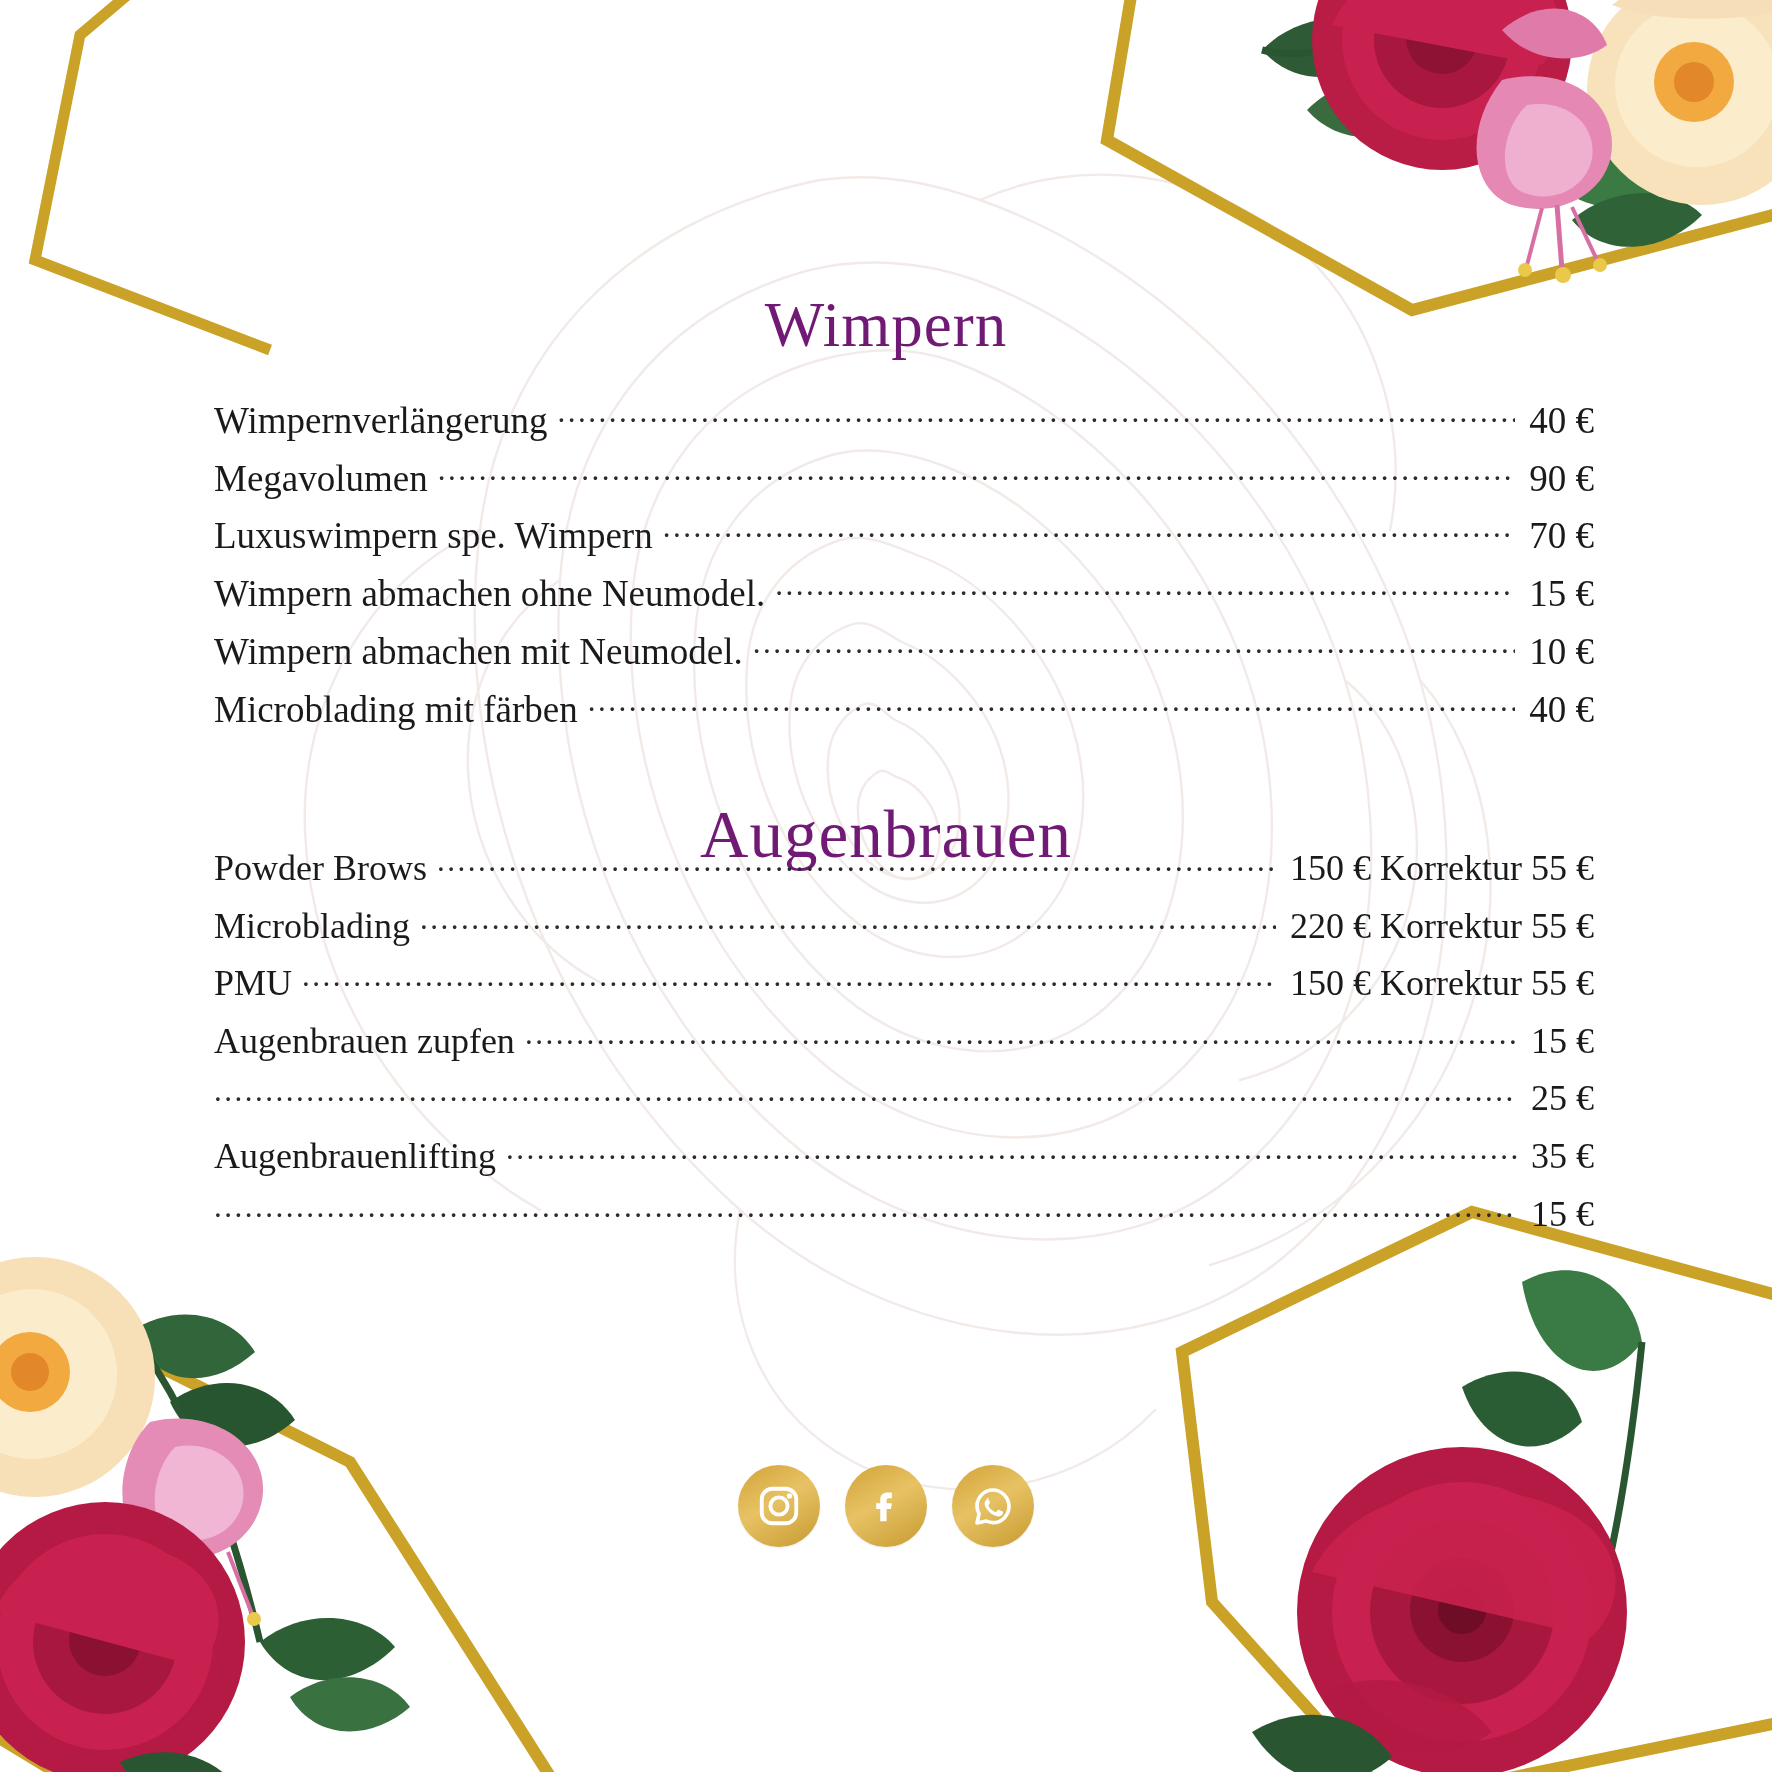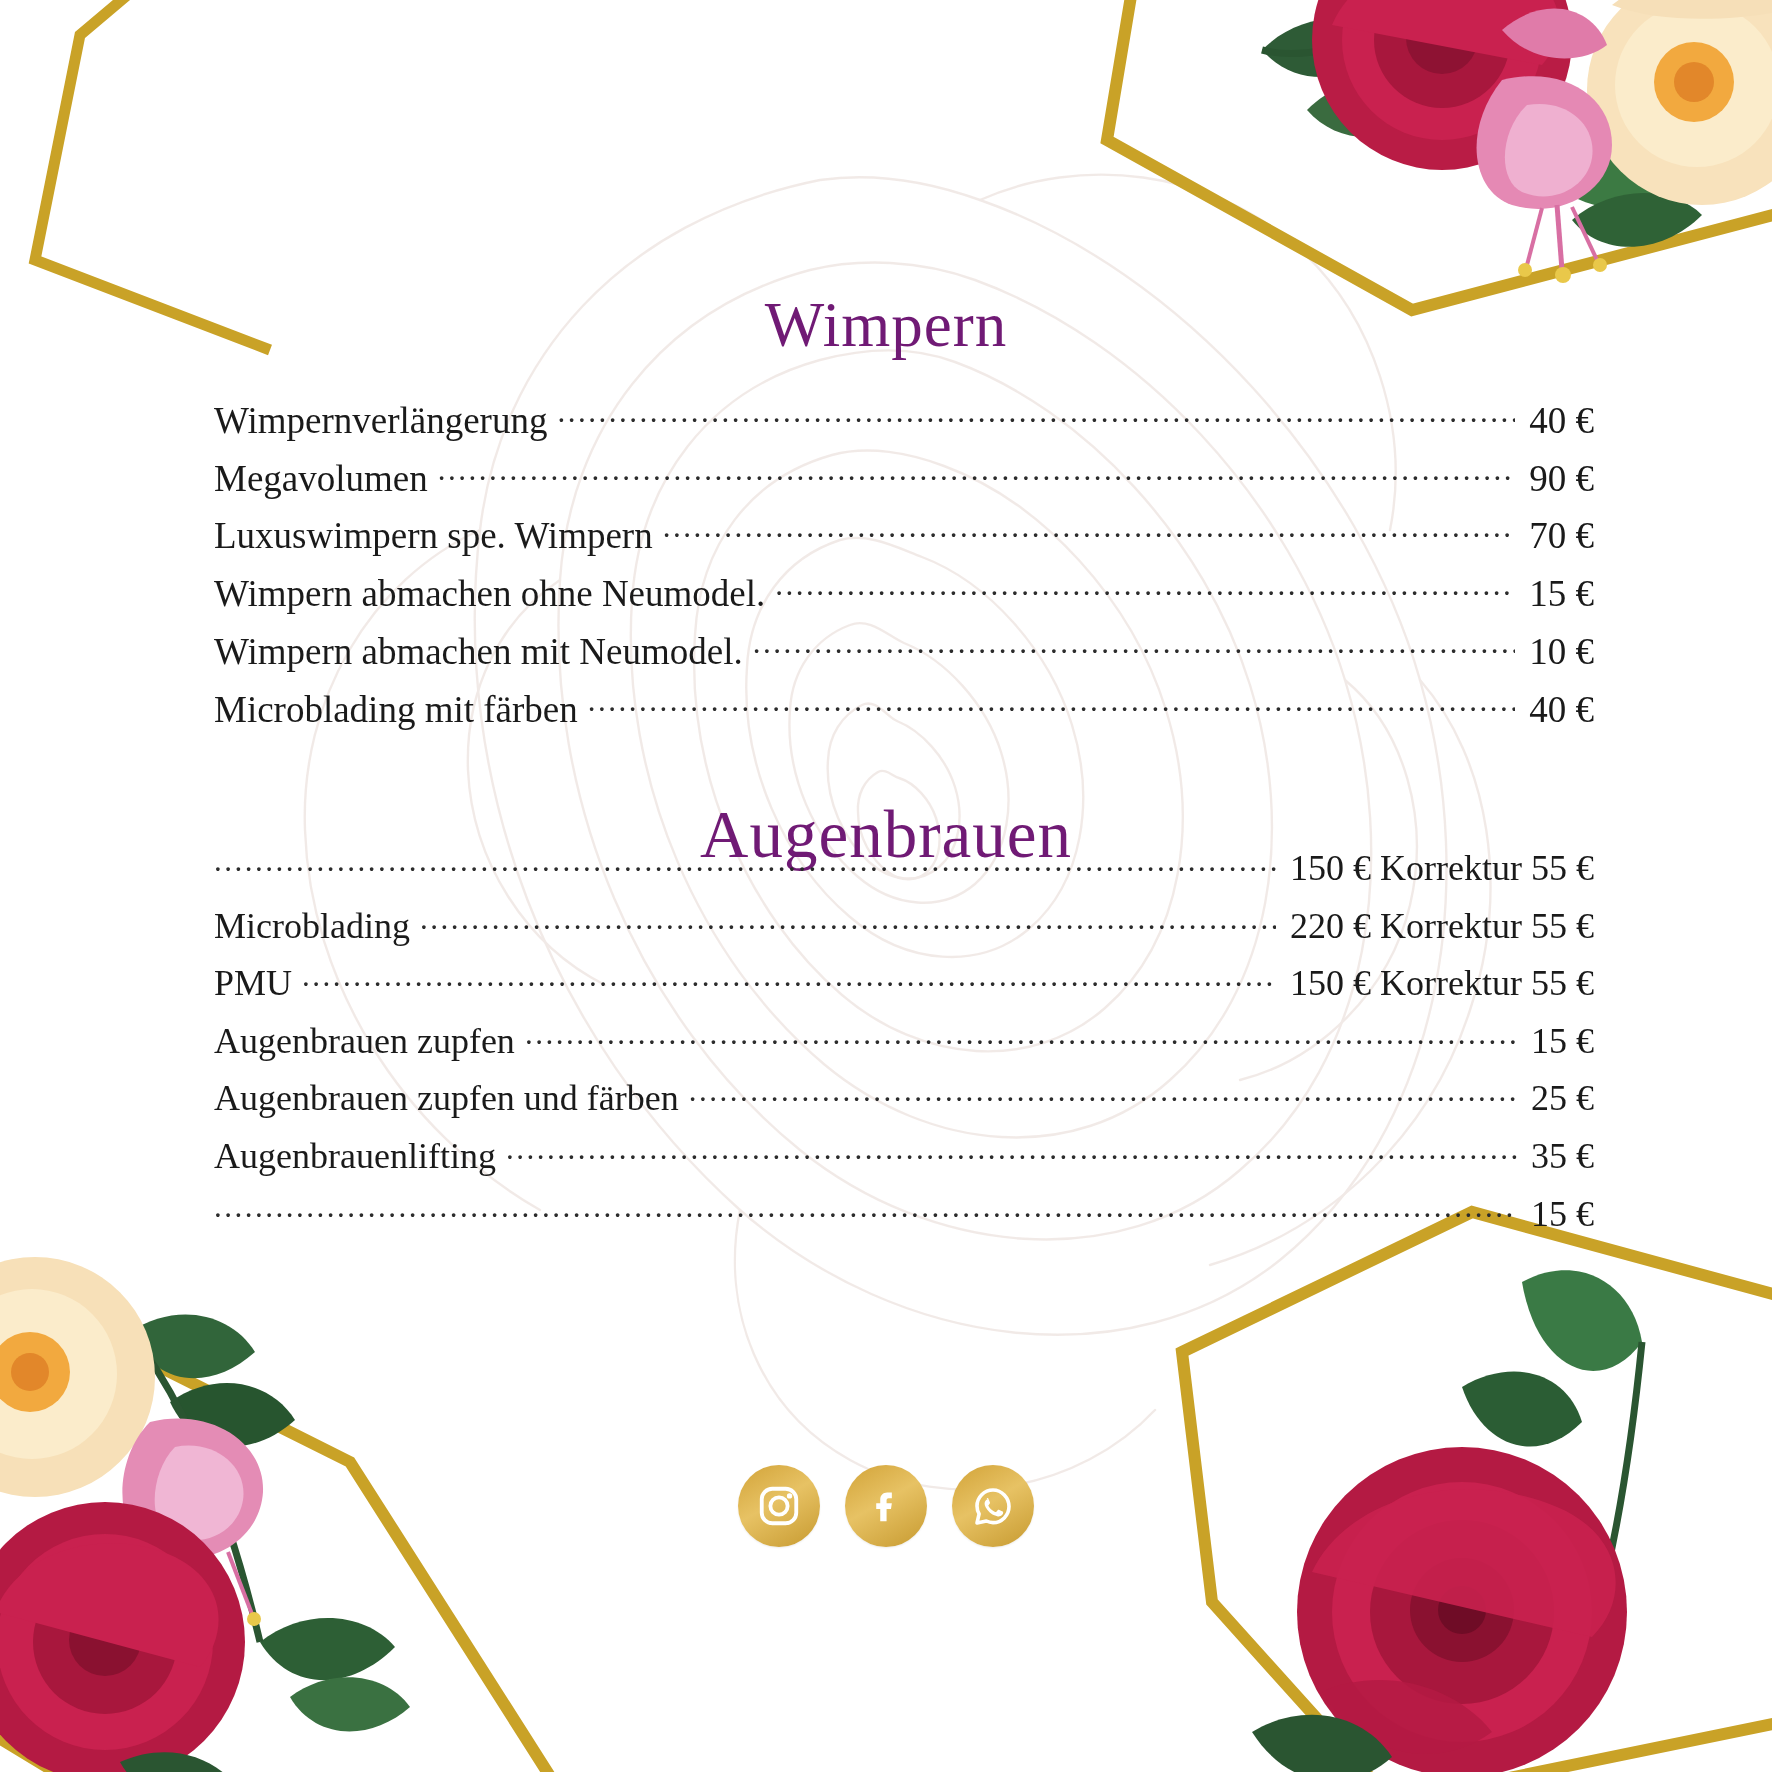--- a/index.html
+++ b/index.html
@@ -287,40 +287,40 @@
         <span class="label">Microblading mit färben</span>
         <span class="dots">........................................................................................................................................................................................................................................................</span>
         <span class="price">40 €</span>
       </div>
     </div>
 
     <h1 class="section-title" id="title-augenbrauen">Augenbrauen</h1>
 
     <div class="price-list" id="list-augenbrauen">
       <div class="price-row">
+        <span class="label">Powder Brows</span>
         <span class="dots">........................................................................................................................................................................................................................................................</span>
         <span class="price">150 € Korrektur 55 €</span>
       </div>
       <div class="price-row">
         <span class="label">Microblading</span>
         <span class="dots">........................................................................................................................................................................................................................................................</span>
         <span class="price">220 € Korrektur 55 €</span>
       </div>
       <div class="price-row">
         <span class="label">PMU</span>
         <span class="dots">........................................................................................................................................................................................................................................................</span>
         <span class="price">150 € Korrektur 55 €</span>
       </div>
       <div class="price-row">
         <span class="label">Augenbrauen zupfen</span>
         <span class="dots">........................................................................................................................................................................................................................................................</span>
         <span class="price">15 €</span>
       </div>
       <div class="price-row">
-        <span class="label">Augenbrauen zupfen und färben</span>
         <span class="dots">........................................................................................................................................................................................................................................................</span>
         <span class="price">25 €</span>
       </div>
       <div class="price-row">
         <span class="label">Augenbrauenlifting</span>
         <span class="dots">........................................................................................................................................................................................................................................................</span>
         <span class="price">35 €</span>
       </div>
       <div class="price-row">
         <span class="dots">........................................................................................................................................................................................................................................................</span>

